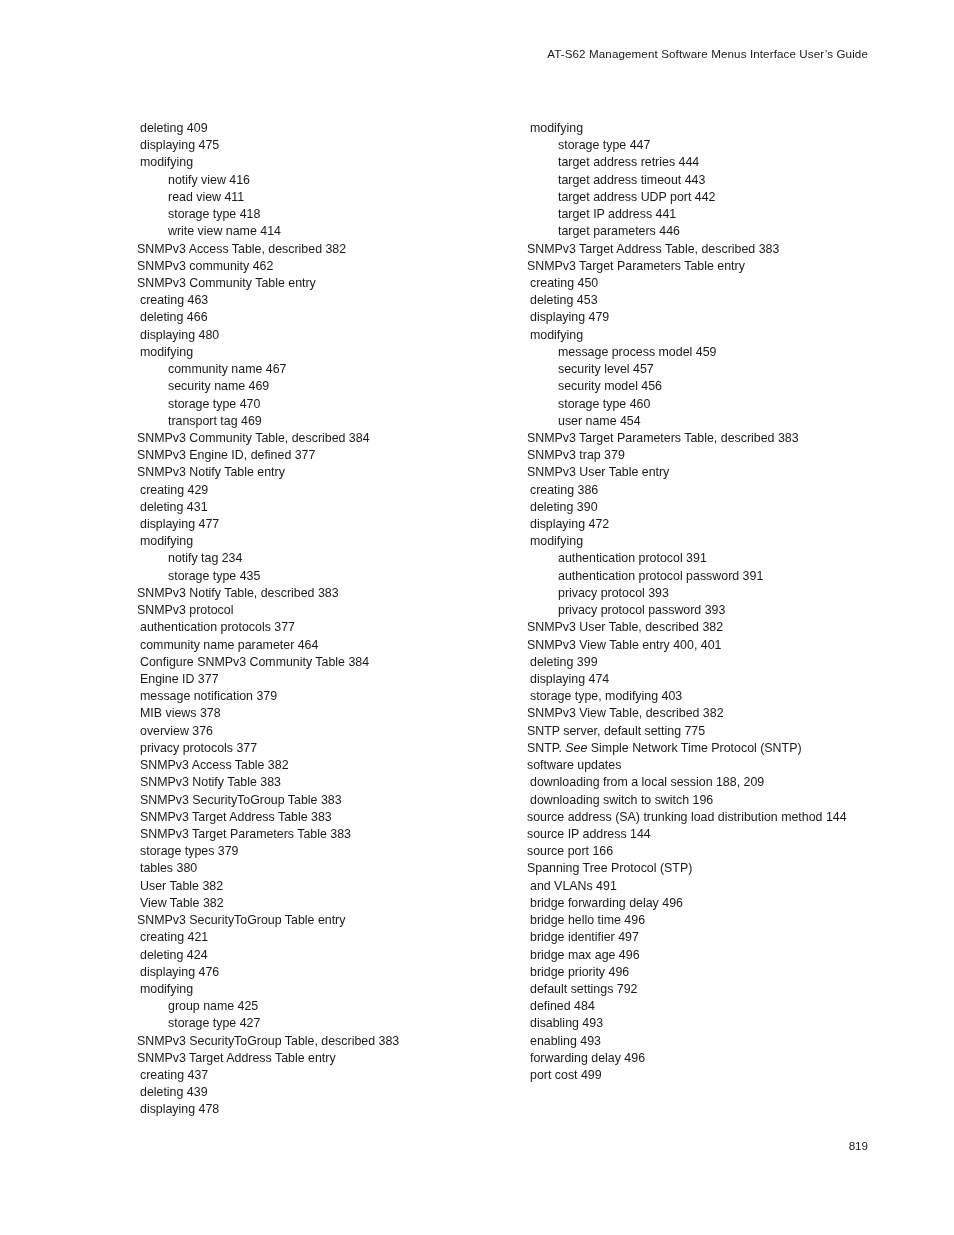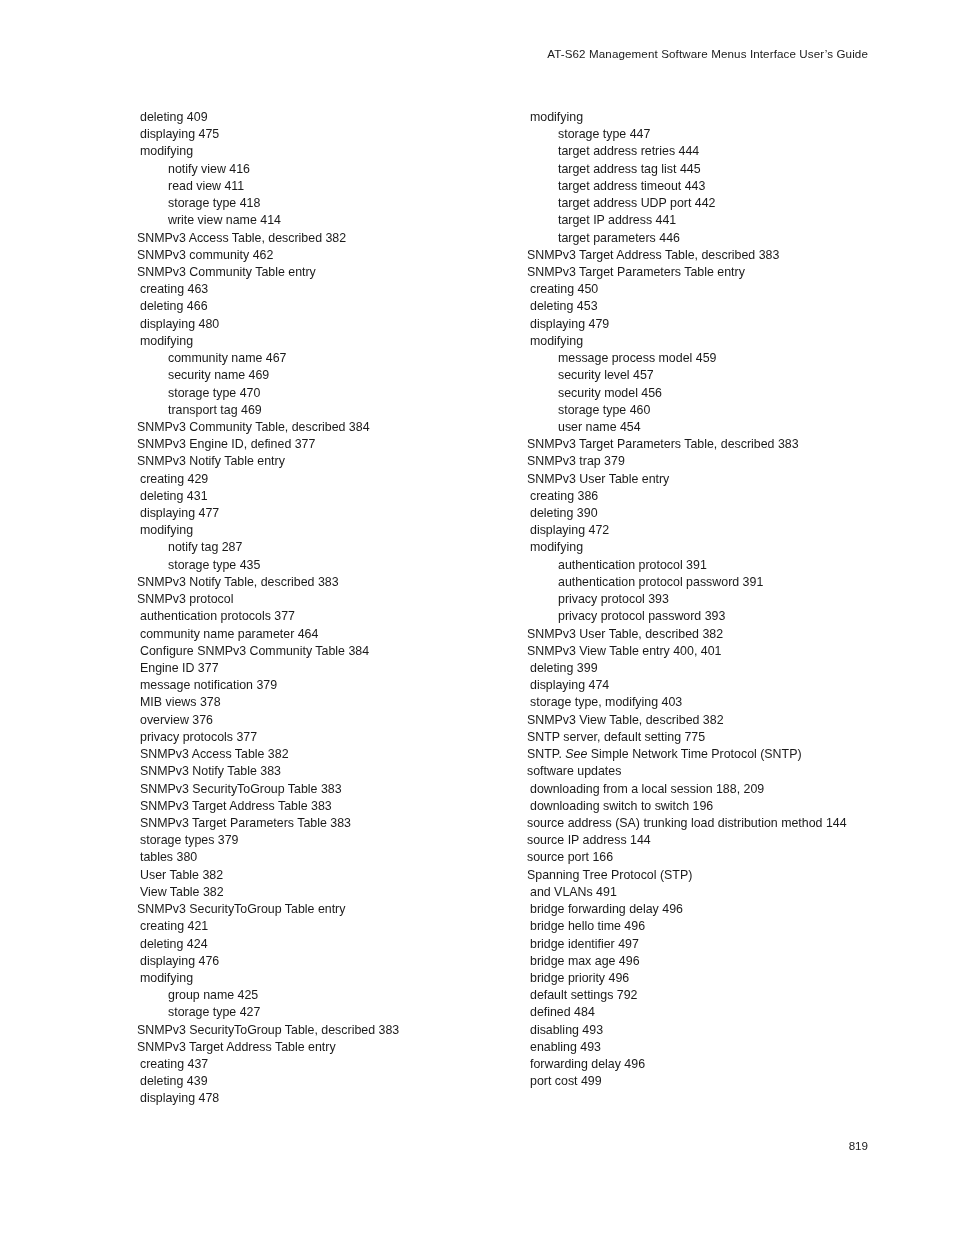--- a/index.html
+++ b/index.html
@@ -29,21 +29,21 @@
     white-space: nowrap;
   }
   .columns {
     position: absolute;
     top: 108px;
     left: 0;
     width: 954px;
   }
   .col {
     position: absolute;
-    top: 1px;
+    top: 12px;
   }
   .col-left  { left: 113px; width: 370px; }
   .col-right { left: 503px; width: 400px; }
 
   .idx {
     list-style: none;
     margin: 0;
     padding: 0;
   }
   .idx li {
@@ -94,21 +94,21 @@
           <li class="lvl2">security name 469</li>
           <li class="lvl2">storage type 470</li>
           <li class="lvl2">transport tag 469</li>
           <li class="lvl0">SNMPv3 Community Table, described 384</li>
           <li class="lvl0">SNMPv3 Engine ID, defined 377</li>
           <li class="lvl0">SNMPv3 Notify Table entry</li>
           <li class="lvl1">creating 429</li>
           <li class="lvl1">deleting 431</li>
           <li class="lvl1">displaying 477</li>
           <li class="lvl1">modifying</li>
-          <li class="lvl2">notify tag 287</li>
+          <li class="lvl2">notify tag 234</li>
           <li class="lvl2">storage type 435</li>
           <li class="lvl0">SNMPv3 Notify Table, described 383</li>
           <li class="lvl0">SNMPv3 protocol</li>
           <li class="lvl1">authentication protocols 377</li>
           <li class="lvl1">community name parameter 464</li>
           <li class="lvl1">Configure SNMPv3 Community Table 384</li>
           <li class="lvl1">Engine ID 377</li>
           <li class="lvl1">message notification 379</li>
           <li class="lvl1">MIB views 378</li>
           <li class="lvl1">overview 376</li>
@@ -134,21 +134,20 @@
           <li class="lvl1">creating 437</li>
           <li class="lvl1">deleting 439</li>
           <li class="lvl1">displaying 478</li>
         </ul>
     </div>
     <div class="col col-right">
       <ul class="idx" id="right-col">
           <li class="lvl1">modifying</li>
           <li class="lvl2">storage type 447</li>
           <li class="lvl2">target address retries 444</li>
-          <li class="lvl2">target address tag list 445</li>
           <li class="lvl2">target address timeout 443</li>
           <li class="lvl2">target address UDP port 442</li>
           <li class="lvl2">target IP address 441</li>
           <li class="lvl2">target parameters 446</li>
           <li class="lvl0">SNMPv3 Target Address Table, described 383</li>
           <li class="lvl0">SNMPv3 Target Parameters Table entry</li>
           <li class="lvl1">creating 450</li>
           <li class="lvl1">deleting 453</li>
           <li class="lvl1">displaying 479</li>
           <li class="lvl1">modifying</li>

